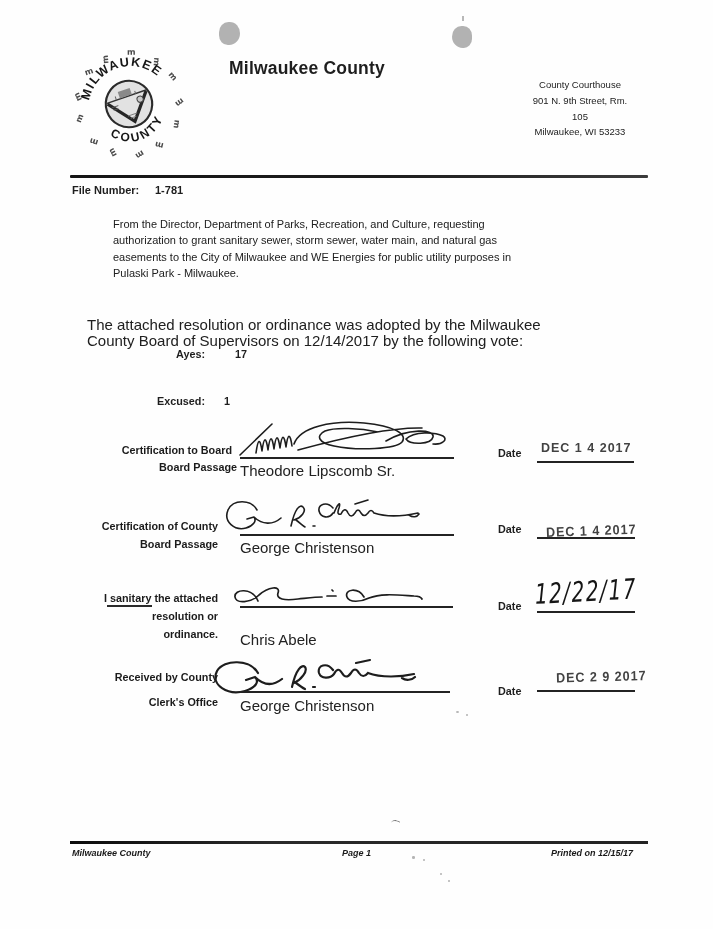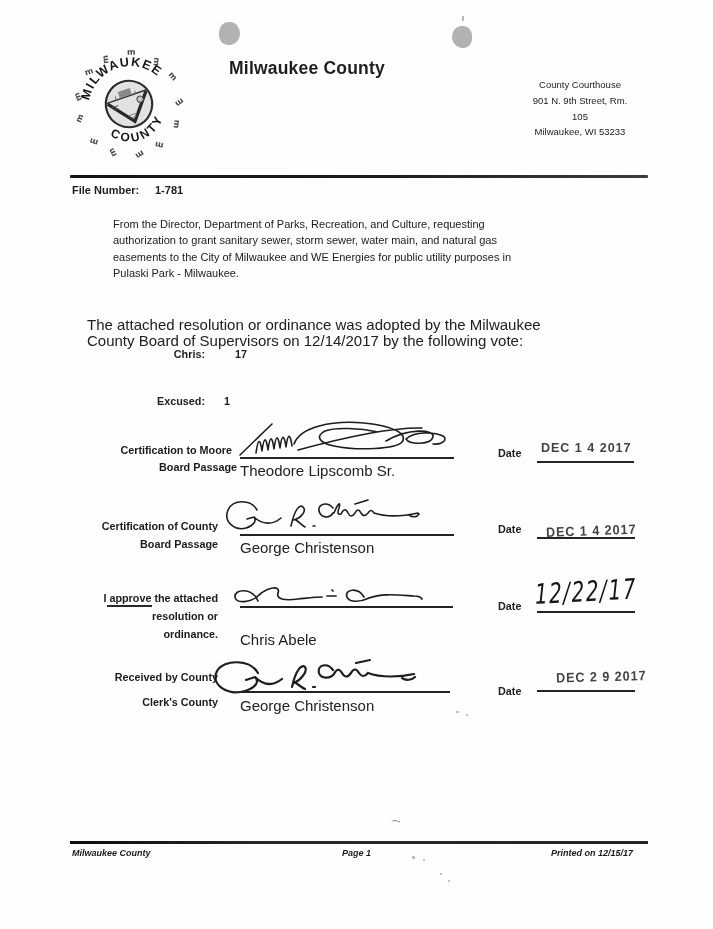--- a/index.html
+++ b/index.html
@@ -100,28 +100,28 @@
 
   <div class="rule" style="top:175px;"></div>
 
   <div class="abs bold fs11" style="left:72px;top:184px;">File Number:</div>
   <div class="abs bold fs11" style="left:155px;top:184px;">1-781</div>
 
   <div class="abs para" style="left:113px;top:216px;width:404px;">From the Director, Department of Parks, Recreation, and Culture, requesting authorization to grant sanitary sewer, storm sewer, water main, and natural gas easements to the City of Milwaukee and WE Energies for public utility purposes in Pulaski Park - Milwaukee.</div>
 
   <div class="abs para2" style="left:87px;top:317px;width:478px;">The attached resolution or ordinance was adopted by the Milwaukee County Board of Supervisors on 12/14/2017 by the following vote:</div>
 
-  <div class="vote-label" style="left:87px;top:348px;width:118px;">Chris:</div>
+  <div class="vote-label" style="left:87px;top:348px;width:118px;">Ayes:</div>
   <div class="vote-count" style="left:223px;top:348px;width:24px;">17</div>
 
   <div class="vote-label" style="left:87px;top:395px;width:118px;">Excused:</div>
   <div class="vote-count" style="left:206px;top:395px;width:24px;">1</div>
 
   <div>
-    <div class="sig-label" style="left:58px;top:444px;width:174px;">Certification to Moore</div>
+    <div class="sig-label" style="left:58px;top:444px;width:174px;">Certification to Board</div>
     <div class="sig-label" style="left:58px;top:461px;width:179px;">Board Passage</div>
     <svg class="sig-svg" style="left:236px;top:417px;" width="224" height="44" viewBox="0 0 224 44">
       <path stroke-width="1.6" d="M4,38 L36,7
         M20,36 Q23,14 26,34 Q29,12 32,33 Q35,11 38,32 Q41,10 44,31 Q47,10 50,30 Q53,9 56,29
         M58,27 C64,10 96,3 128,6 C158,9 172,17 166,25 C160,32 122,34 98,29 C83,26 79,19 89,14 C99,10 124,11 142,15
         M62,33 C95,24 150,10 186,11
         M150,24 C172,11 199,12 197,20 C195,28 174,28 170,22 C178,14 199,15 207,19 C212,22 207,28 197,27"></path>
     </svg>
     <div class="sig-line" style="left:240px;top:457px;width:214px;"></div>
     <div class="signer" style="left:240px;top:462px;">Theodore Lipscomb Sr.</div>
@@ -145,39 +145,39 @@
         M134,8 L147,4"></path>
     </svg>
     <div class="sig-line" style="left:240px;top:534px;width:214px;"></div>
     <div class="signer" style="left:240px;top:539px;">George Christenson</div>
     <div class="date-label" style="left:498px;top:523px;">Date</div>
     <div class="stamp" style="left:546px;top:524px;transform:rotate(-2deg) scaleY(1.08);">DEC 1 4 2017</div>
     <div class="date-line" style="left:537px;top:537px;width:98px;"></div>
   </div>
 
   <div>
-    <div class="sig-label" style="left:58px;top:592px;width:160px;">I approve the attached</div>
+    <div class="sig-label" style="left:58px;top:592px;width:160px;">I sanitary the attached</div>
     <div class="approve-underline" style="left:107px;top:605px;width:45px;"></div>
     <div class="sig-label" style="left:58px;top:610px;width:160px;">resolution or</div>
     <div class="sig-label" style="left:58px;top:628px;width:160px;">ordinance.</div>
     <svg class="sig-svg" style="left:226px;top:583px;" width="198" height="28" viewBox="0 0 198 28">
       <path stroke-width="1.7" d="M32,18 C26,4 8,6 9,14 C10,21 25,20 33,12 C42,4 55,2 52,10 C50,16 58,18 72,16 C82,15 90,14 96,14
         M101,13 L110,13 M106,7 l1,1
         M138,14 C132,4 118,6 121,14 C123,20 135,19 143,15 C155,10 172,12 188,13 C192,13 195,14 196,16"></path>
     </svg>
     <div class="sig-line" style="left:240px;top:606px;width:213px;"></div>
     <div class="signer" style="left:240px;top:611px;margin-top:20px;">Chris Abele</div>
     <div class="date-label" style="left:498px;top:600px;">Date</div>
     <div class="handwritten" style="left:533px;top:578px;">12/22/17</div>
     <div class="date-line" style="left:537px;top:611px;width:98px;"></div>
   </div>
 
   <div>
     <div class="sig-label" style="left:58px;top:671px;width:160px;">Received by County</div>
-    <div class="sig-label" style="left:58px;top:696px;width:160px;">Clerk's County</div>
+    <div class="sig-label" style="left:58px;top:696px;width:160px;">Clerk's Office</div>
     <svg class="sig-svg" style="left:204px;top:657px;" width="220" height="44" viewBox="0 0 220 44">
       <path stroke-width="2.2" d="M54,16 C46,2 20,2 13,14 C6,28 24,39 41,34 C51,31 56,25 51,20 L42,23
         M51,20 C60,29 69,29 78,22
         M88,30 C92,12 98,7 101,10 C104,14 97,23 90,26 M92,26 C96,29 99,31 101,32
         M109,30 l2,0
         M129,13 C123,5 113,8 115,16 C117,22 126,22 130,17
         M130,17 Q134,9 138,16 Q142,23 147,16 Q151,9 155,16 Q159,22 164,16
         M164,16 C177,21 197,20 210,17 M198,21 C202,24 208,23 211,20
         M152,6 L166,3"></path>
     </svg>

